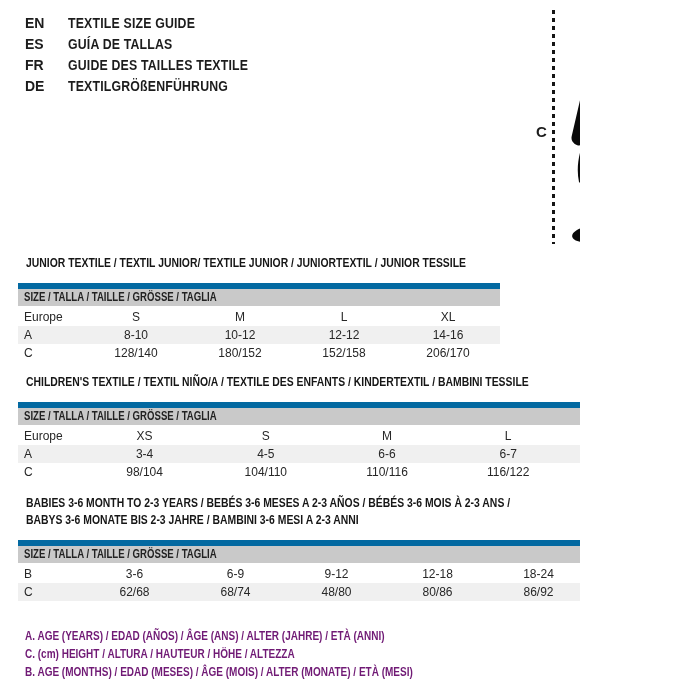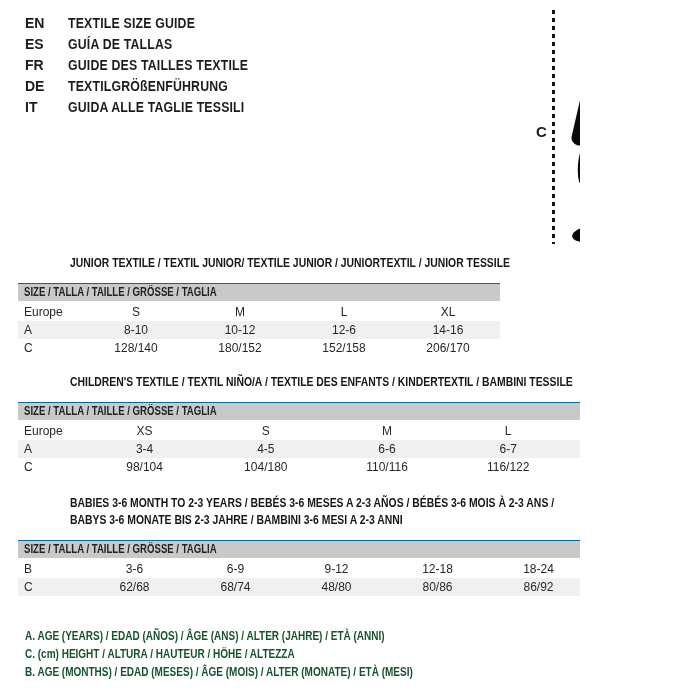--- a/index.html
+++ b/index.html
@@ -20,32 +20,32 @@
   .c-label{position:absolute;left:536px;top:123px;font-size:15px;font-weight:700;}
   .dash-line{position:absolute;left:552px;top:10px;width:3px;height:234px;
     background-image:repeating-linear-gradient(to bottom,#141414 0 4px,transparent 4px 8px);}
   .fig-svg{position:absolute;left:562px;top:6px;}
 
   
   .tblock{position:absolute;left:18px;}
   .t0{top:254px;width:482px;}
   .t1{top:373px;width:672px;}
   .t2{top:494px;width:672px;}
-  .t-title{margin-bottom:12px;padding-left:8px;margin-left:44px;}
+  .t-title{margin-bottom:12px;padding-left:8px;}
   .t-title-line{height:17px;line-height:17px;font-size:13px;font-weight:700;color:#161616;}
-  .size-bar{height:17px;line-height:17px;background:#c9c9c9;border-top:1px solid #0369a1;
+  .size-bar{height:17px;line-height:17px;background:#c9c9c9;border-top:6px solid #0369a1;
             padding-left:6px;font-size:12px;font-weight:700;color:#222;margin-bottom:2px;}
   .trow{display:flex;height:18px;line-height:18px;font-size:12px;font-weight:400;color:#272727;}
   .trow.shaded{background:#f0f0f0;}
   .rlabel{width:60px;padding-left:6px;}
   .cell{flex:1;text-align:center;}
 
   
   .notes{position:absolute;left:25px;top:627px;}
-  .note-line{height:18px;line-height:18px;font-size:12.5px;font-weight:700;color:#14532d;}
+  .note-line{height:18px;line-height:18px;font-size:12.5px;font-weight:700;color:#701a75;}
 </style>
 </head>
 <body>
 
 <div class="page">
 
   <div class="lang-block" id="langBlock">
       <div class="lang-row">
         <span class="lang-code">EN</span>
         <span class="lang-title cx88">TEXTILE SIZE GUIDE</span>
@@ -54,24 +54,20 @@
         <span class="lang-code">ES</span>
         <span class="lang-title cx88">GUÍA DE TALLAS</span>
       </div>
       <div class="lang-row">
         <span class="lang-code">FR</span>
         <span class="lang-title cx88">GUIDE DES TAILLES TEXTILE</span>
       </div>
       <div class="lang-row">
         <span class="lang-code">DE</span>
         <span class="lang-title cx88">TEXTILGRÖßENFÜHRUNG</span>
-      </div>
-      <div class="lang-row">
-        <span class="lang-code">IT</span>
-        <span class="lang-title cx88">GUIDA ALLE TAGLIE TESSILI</span>
       </div>
     </div>
 
   <span class="c-label">C</span>
   <div class="dash-line"></div>
 
   <svg class="fig-svg" width="112" height="244" viewBox="0 0 112 244">
     <g fill="#0a0a0a">
 
       <ellipse cx="52" cy="34" rx="21" ry="26"></ellipse>
@@ -105,21 +101,21 @@
           <span class="rlabel">Europe</span>
           <span class="cell">S</span>
           <span class="cell">M</span>
           <span class="cell">L</span>
           <span class="cell">XL</span>
         </div>
         <div class="trow shaded">
           <span class="rlabel">A</span>
           <span class="cell">8-10</span>
           <span class="cell">10-12</span>
-          <span class="cell">12-6</span>
+          <span class="cell">12-12</span>
           <span class="cell">14-16</span>
         </div>
         <div class="trow">
           <span class="rlabel">C</span>
           <span class="cell">128/140</span>
           <span class="cell">180/152</span>
           <span class="cell">152/158</span>
           <span class="cell">206/170</span>
         </div>
       </div>
@@ -140,21 +136,21 @@
           <span class="rlabel">A</span>
           <span class="cell">3-4</span>
           <span class="cell">4-5</span>
           <span class="cell">6-6</span>
           <span class="cell">6-7</span>
           <span class="cell">7-8</span>
         </div>
         <div class="trow">
           <span class="rlabel">C</span>
           <span class="cell">98/104</span>
-          <span class="cell">104/180</span>
+          <span class="cell">104/110</span>
           <span class="cell">110/116</span>
           <span class="cell">116/122</span>
           <span class="cell">122/128</span>
         </div>
       </div>
       <div class="tblock t2">
         <div class="t-title">
           <div class="t-title-line"><span class="cx80">BABIES 3-6 MONTH TO 2-3 YEARS / BEBÉS 3-6 MESES A 2-3 AÑOS / BÉBÉS 3-6 MOIS À 2-3 ANS /</span></div>
           <div class="t-title-line"><span class="cx80">BABYS 3-6 MONATE BIS 2-3 JAHRE / BAMBINI 3-6 MESI A 2-3 ANNI</span></div>
         </div>

